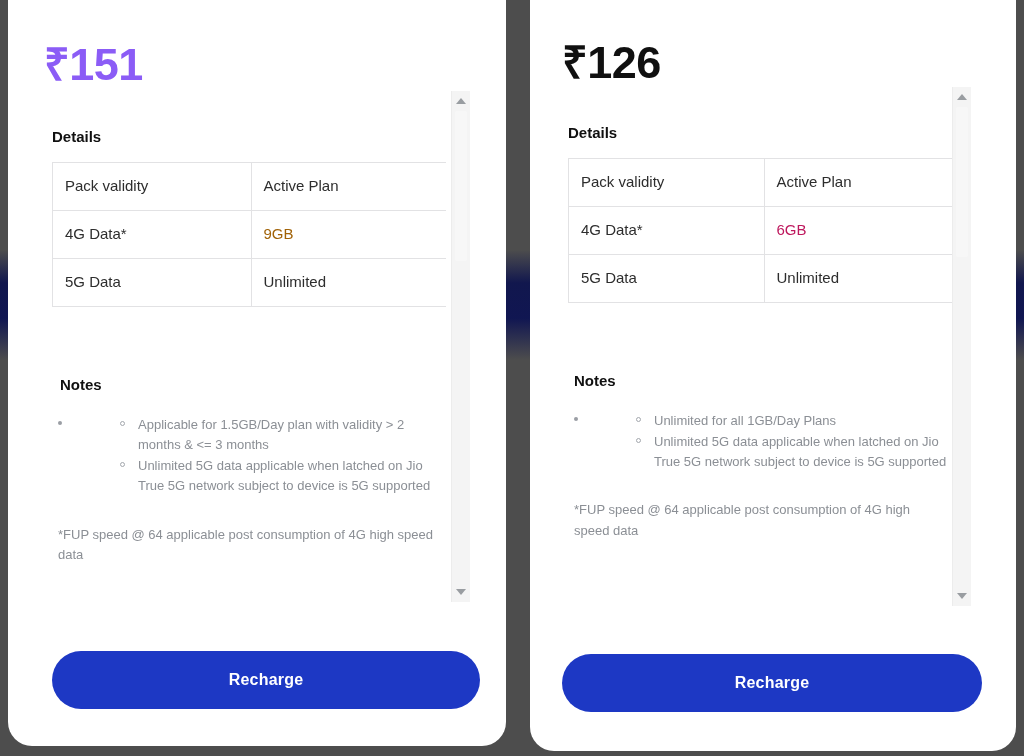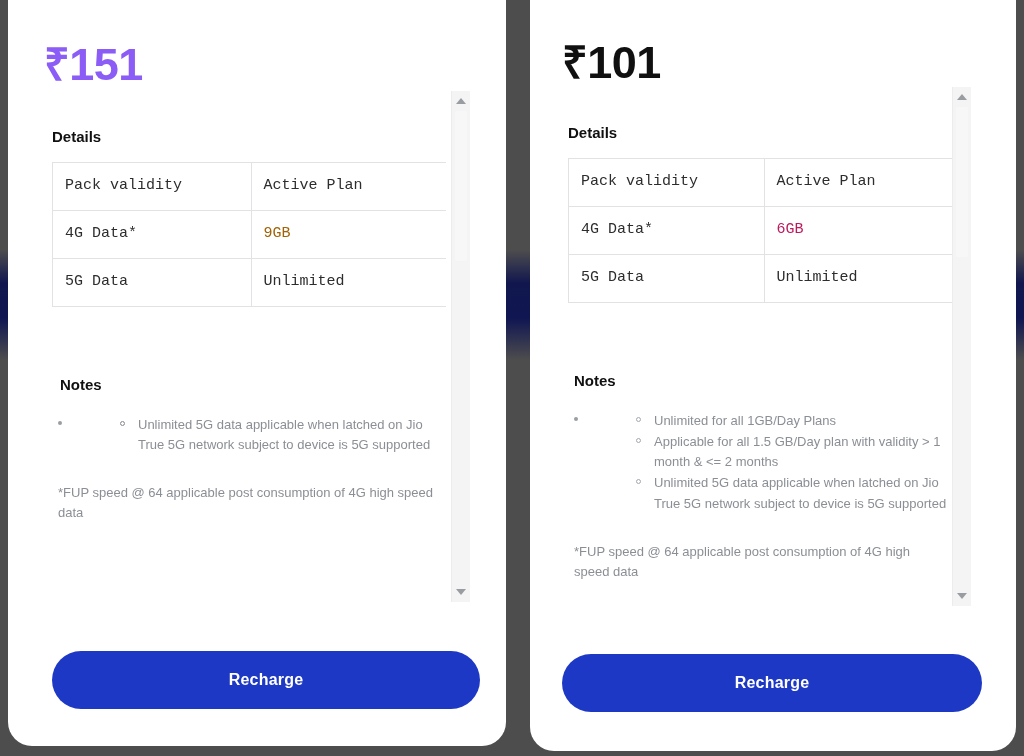--- a/index.html
+++ b/index.html
@@ -98,21 +98,20 @@
   }
   .card.left  .details-table { width: 398px; margin-left: 8px; }
   .card.right .details-table { width: 392px; margin-left: 6px; }
 
   .details-table td {
     border: 1px solid #e2e2e4;
     padding: 14px 12px 15px 12px;
     font-weight: 400;
     vertical-align: middle;
     line-height: 1.2;
-    font-family: Liberation Mono, monospace;
   }
   .details-table td.k { width: 50%; }
   .details-table td.v { width: 50%; }
 
   
   .notes-title {
     margin-top: 69px;
   }
   .card.left  .notes-title { margin-left: 16px; }
   .card.right .notes-title { margin-left: 12px; }
@@ -266,20 +265,21 @@
           </tbody>
         </table>
 
         <div class="section-title notes-title" style="color: rgb(16, 16, 16);">Notes</div>
 
         <div class="notes-block" style="color: rgb(139, 143, 149);">
           <span class="outer-bullet"></span>
           <ul class="notes-list">
             <li>
               <span class="ring"></span>
+              <span>Applicable for 1.5GB/Day plan  with validity &gt; 2 months &amp; &lt;= 3 months</span>
             </li>
             <li>
               <span class="ring"></span>
               <span>Unlimited 5G data applicable when latched on Jio True 5G network subject to device is 5G supported</span>
             </li>
           </ul>
         </div>
 
         <div class="fup" style="color: rgb(139, 143, 149);">*FUP speed @ 64 applicable post consumption of 4G high speed data</div>
       </div>
@@ -290,21 +290,21 @@
         <div class="sb-arrow down" style="border-top-color: rgb(153, 157, 161);"></div>
       </div>
 
       <button class="recharge-btn" style="background: rgb(29, 56, 196);">Recharge</button>
     </div>
   </div>
 
   <div class="card right">
     <div class="card-inner">
 
-      <div class="price" style="color: rgb(16, 16, 16);">₹101</div>
+      <div class="price" style="color: rgb(16, 16, 16);">₹126</div>
 
       <div class="scroll-area">
 
         <div class="section-title details-title" style="color: rgb(16, 16, 16);">Details</div>
 
         <table class="details-table">
           <tbody>
             <tr>
               <td class="k" style="color: rgb(45, 45, 45); border-color: rgb(226, 226, 228);">Pack validity</td>
               <td class="v" style="color: rgb(45, 45, 45); border-color: rgb(226, 226, 228);">Active Plan</td>
@@ -324,24 +324,20 @@
 
         <div class="notes-block" style="color: rgb(139, 143, 149);">
           <span class="outer-bullet"></span>
           <ul class="notes-list">
             <li>
               <span class="ring"></span>
               <span>Unlimited for all 1GB/Day Plans</span>
             </li>
             <li>
               <span class="ring"></span>
-              <span>Applicable for all 1.5 GB/Day plan with validity &gt; 1 month &amp; &lt;= 2 months</span>
-            </li>
-            <li>
-              <span class="ring"></span>
               <span>Unlimited 5G data applicable when latched on Jio True 5G network subject to device is 5G supported</span>
             </li>
           </ul>
         </div>
 
         <div class="fup" style="color: rgb(139, 143, 149);">*FUP speed @ 64 applicable post consumption of 4G high speed data</div>
       </div>
 
       <div class="scrollbar" style="background: rgb(244, 244, 244);">
         <div class="sb-arrow up" style="border-bottom-color: rgb(153, 157, 161);"></div>

